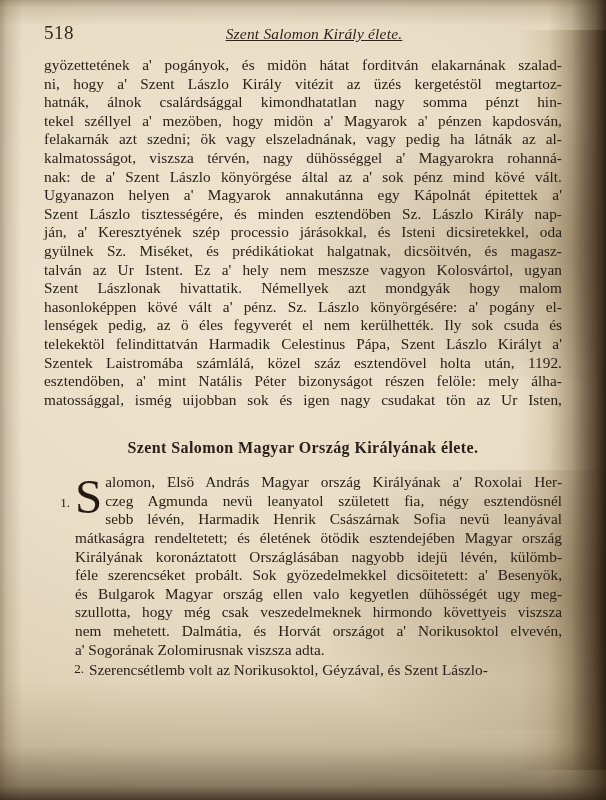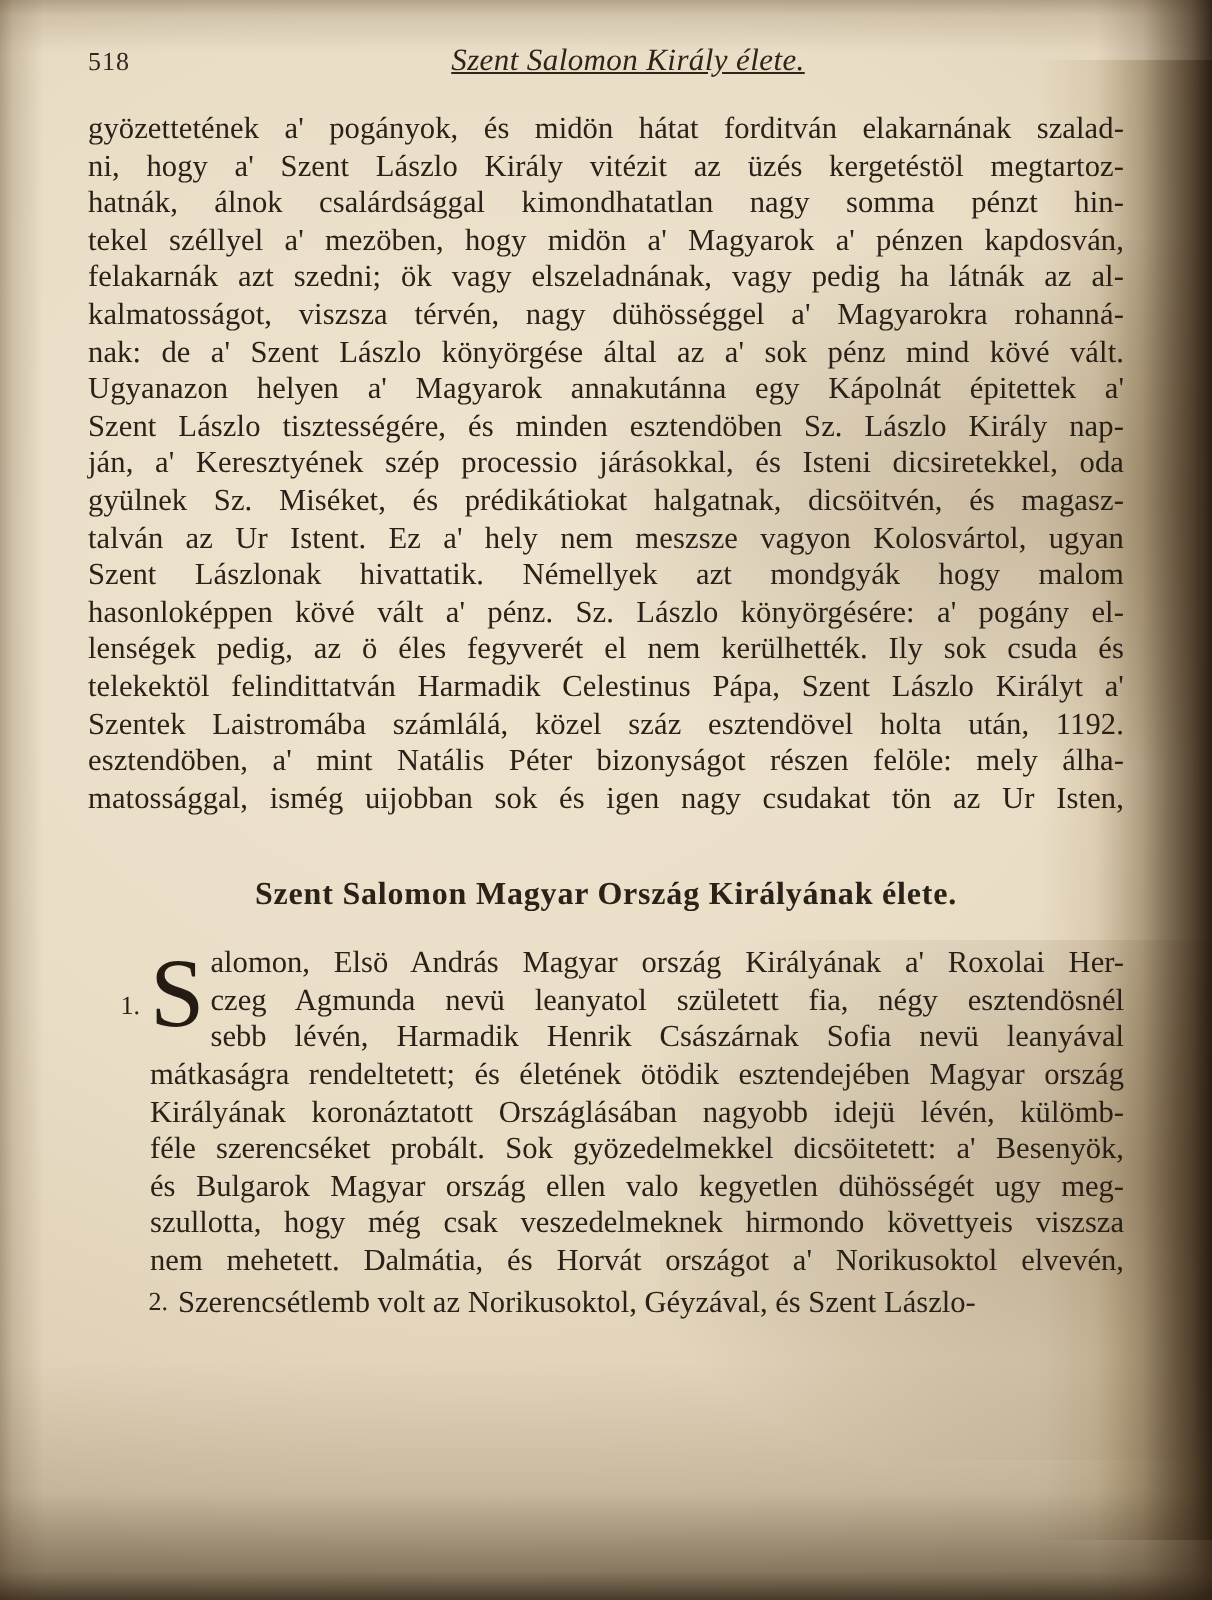--- a/index.html
+++ b/index.html
@@ -68,21 +68,21 @@
   }
 
   header.running-head {
     display: flex;
     align-items: baseline;
     justify-content: flex-start;
     margin-bottom: 14px;
     height: 20px;
   }
   .folio {
-    font-size: 13px;
+    font-size: 19px;
     letter-spacing: 0.5px;
     width: 62px;
     color: #33281d;
   }
   .head-title {
     flex: 1;
     text-align: center;
     font-size: 15.5px;
     font-style: italic;
     letter-spacing: 0.2px;
@@ -207,20 +207,21 @@
         <span class="dropcap">S</span>
         <p>alomon, Elsö András Magyar ország Királyának a' Roxolai Her-</p>
         <p>czeg Agmunda nevü leanyatol született fia, négy esztendösnél</p>
         <p>sebb lévén, Harmadik Henrik Császárnak Sofia nevü leanyával</p>
         <p>mátkaságra rendeltetett; és életének ötödik esztendejében Magyar ország</p>
         <p>Királyának koronáztatott Országlásában nagyobb idejü lévén, külömb-</p>
         <p>féle szerencséket probált.   Sok gyözedelmekkel dicsöitetett: a' Besenyök,</p>
         <p>és Bulgarok Magyar ország ellen valo kegyetlen dühösségét ugy meg-</p>
         <p>szullotta, hogy még csak veszedelmeknek hirmondo követtyeis viszsza</p>
         <p>nem mehetett.    Dalmátia, és Horvát országot a' Norikusoktol elvevén,</p>
+        <p class="last">a' Sogorának Zolomirusnak viszsza adta.</p>
       </div>
     </div>
 
     <div class="numbered second" style="margin-top:2px;">
       <div class="para-num" style="padding-left:14px;">2.</div>
       <div class="para-body">
         <p class="last">Szerencsétlemb volt az Norikusoktol, Géyzával, és Szent Lászlo-</p>
       </div>
     </div>
 

